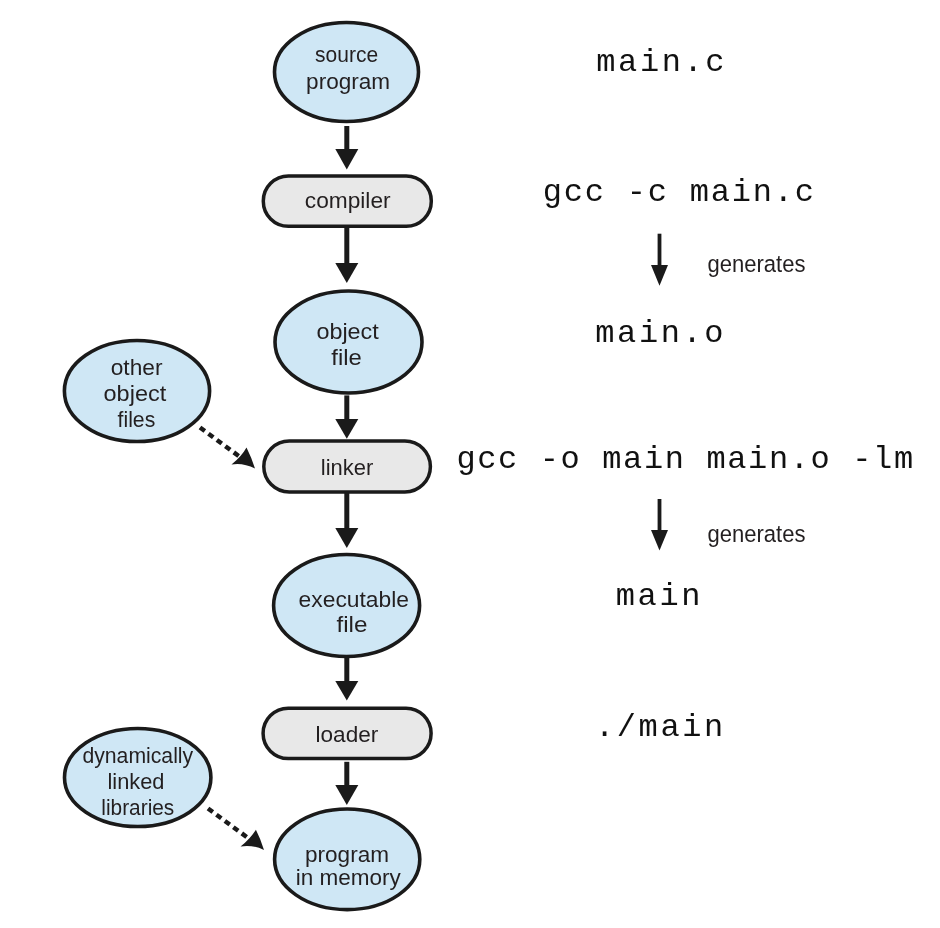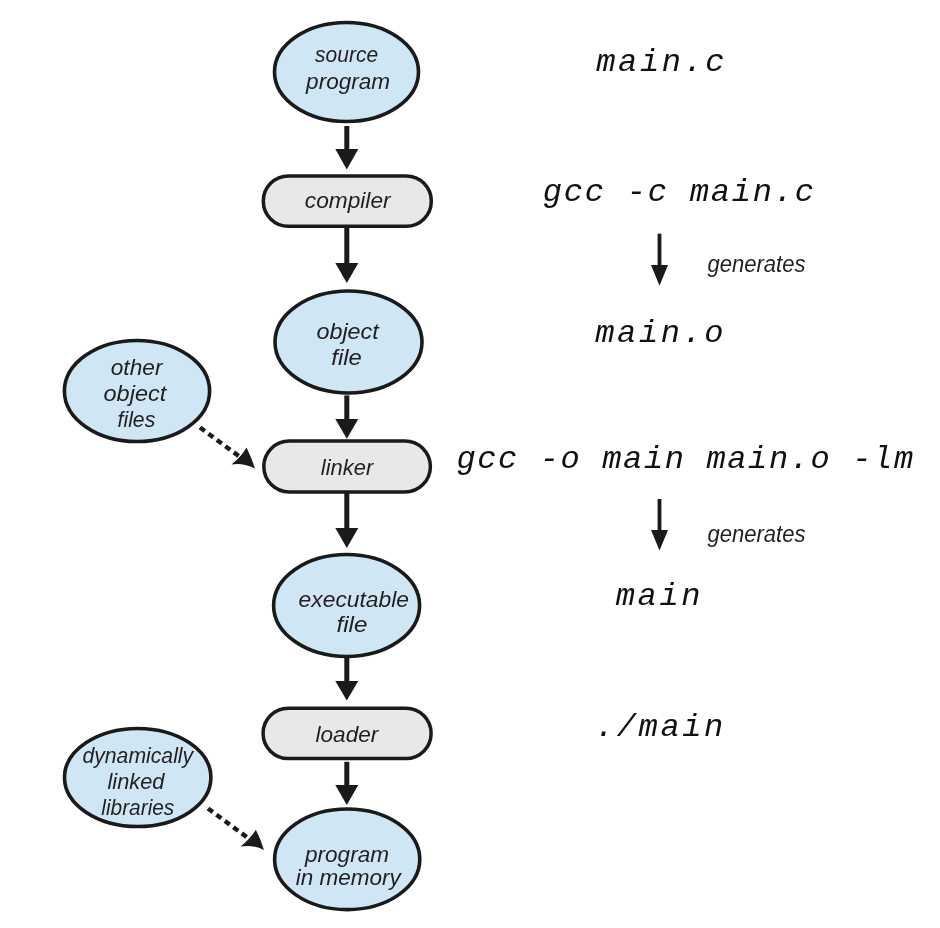--- a/index.html
+++ b/index.html
@@ -1,16 +1,16 @@
 <!DOCTYPE html>
 <html><head>
 <meta charset="utf-8">
 <style>
   html,body{margin:0;padding:0;background:#ffffff;}
-  #page{width:940px;height:928px;position:relative;overflow:hidden;background:#ffffff;font-style:italic;}
+  #page{width:940px;height:928px;position:relative;overflow:hidden;background:#ffffff;}
   text{font-family:"Liberation Sans",sans-serif;}
   .mono{font-family:"Liberation Mono",monospace;font-size:32px;letter-spacing:1.8px;fill:#111111;}
   .mono2{font-family:"Liberation Mono",monospace;font-size:32px;letter-spacing:2.6px;fill:#111111;}
   .lbl{font-size:22px;fill:#231f20;text-anchor:middle;}
   .gen{font-size:24.5px;fill:#231f20;}
 </style>
 </head>
 <body>
 <div id="page">
 <svg width="940" height="928" viewBox="0 0 940 928" xmlns="http://www.w3.org/2000/svg">

